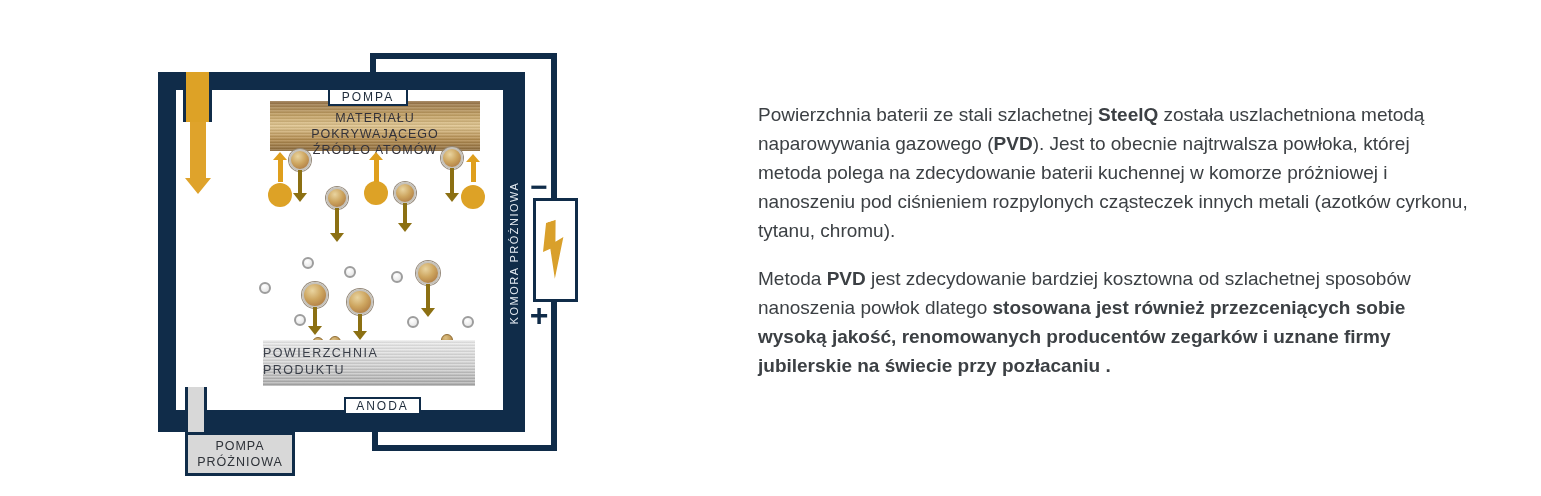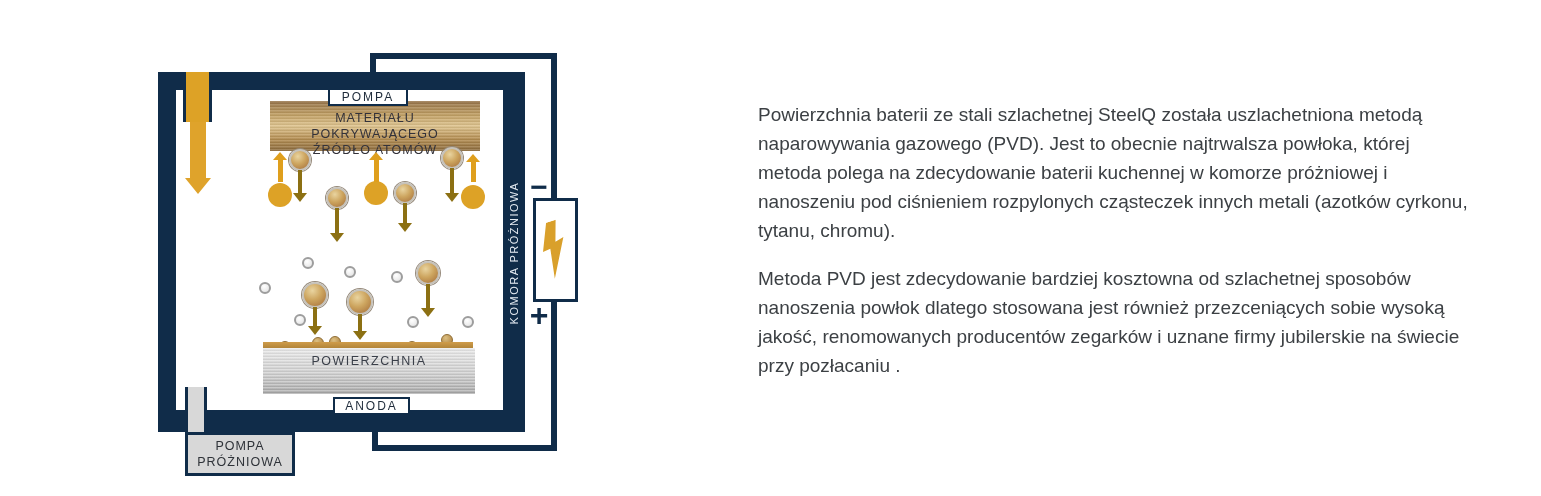--- a/index.html
+++ b/index.html
@@ -36,21 +36,21 @@
   .gas-pipe-fill{position:absolute;left:28px;top:44px;width:23px;height:50px;background:#dda226;z-index:5;}
   .gas-pipe-edge{position:absolute;width:3px;top:47px;height:47px;background:#102c49;z-index:5;}
   .gp-l{left:25px;} .gp-r{left:51px;}
   .gas-shaft{position:absolute;left:32px;top:94px;width:16px;height:58px;background:#dfa32b;z-index:3;}
   .gas-head{position:absolute;left:27px;top:150px;width:0;height:0;z-index:3;
             border-left:13px solid transparent;border-right:13px solid transparent;border-top:16px solid #dfa32b;}
 
   .label-box{position:absolute;background:#ffffff;border:2px solid #102c49;box-sizing:border-box;
              text-align:center;color:#1e2b3a;font-size:12px;letter-spacing:2px;z-index:6;}
   .katoda{left:170px;top:60px;width:80px;height:18px;line-height:14px;}
-  .anoda{left:175px;top:369px;width:77px;height:18px;line-height:14px;}
+  .anoda{left:186px;top:369px;width:77px;height:18px;line-height:14px;}
 
   .source-bar{position:absolute;left:112px;top:73px;width:210px;height:50px;z-index:3;
       background:
         repeating-linear-gradient(180deg, rgba(255,255,255,.14) 0 1px, rgba(0,0,0,.07) 2px 3px),
         linear-gradient(180deg,#97744a 0%,#c3a164 28%,#e0c58f 50%,#b68f52 76%,#8d6c3e 100%);
       text-align:center;color:#33323a;font-size:12.5px;letter-spacing:1px;line-height:16px;padding-top:9px;
       box-sizing:border-box;}
 
   .particles{position:absolute;left:0;top:0;width:430px;height:462px;z-index:3;}
   .pt{position:absolute;border-radius:50%;box-sizing:border-box;}
@@ -61,39 +61,39 @@
   .dep-c{background:radial-gradient(circle at 38% 30%,#dcc083 0%,#b98e4b 70%,#a87c3c 100%);border:1px solid #8f6d35;}
   .dshaft{position:absolute;width:4px;background:#8c7013;}
   .dhead{position:absolute;width:0;height:0;border-left:7px solid transparent;border-right:7px solid transparent;
          border-top:9px solid #8c7013;}
   .ushaft{position:absolute;width:5px;background:#df9f1d;}
   .uhead{position:absolute;width:0;height:0;border-left:7px solid transparent;border-right:7px solid transparent;
          border-bottom:8px solid #df9f1d;}
 
   .gold-strip{position:absolute;left:105px;top:314px;width:210px;height:10px;z-index:4;
               background:linear-gradient(180deg,#cf9c4a,#9f762e);}
-  .product-box{position:absolute;left:105px;top:320px;width:212px;height:46px;z-index:4;box-sizing:border-box;
+  .product-box{position:absolute;left:105px;top:312px;width:212px;height:46px;z-index:4;box-sizing:border-box;
       background:
         repeating-linear-gradient(180deg, rgba(255,255,255,.30) 0 1px, rgba(0,0,0,.06) 2px 3px),
         linear-gradient(180deg,#e9e9e9 0%,#cfcfcf 55%,#a6a6a6 100%);
-      text-align:center;color:#3a3f49;font-size:12.5px;letter-spacing:1.5px;line-height:17px;padding-top:5px;}
+      color:#3a3f49;font-size:12.5px;letter-spacing:1.5px;line-height:17px;padding-top:5px;}
 
   .pump-pipe-fill{position:absolute;left:30px;top:359px;width:19px;height:48px;background:#d8d8d8;z-index:5;}
   .pump-pipe-edge{position:absolute;width:3px;top:359px;height:45px;background:#102c49;z-index:5;}
   .pp-l{left:27px;} .pp-r{left:46px;}
   .pump-box{position:absolute;left:27px;top:404px;width:110px;height:44px;box-sizing:border-box;
             background:#d8d8d8;border:3px solid #102c49;z-index:6;text-align:center;color:#2e3238;
             font-size:12.5px;letter-spacing:1px;line-height:16px;padding-top:3px;}
 
   
   .article{position:absolute;left:758px;top:100px;width:710px;color:#3c4044;
            font-size:19px;line-height:29px;}
   .article h1{margin:0 0 16px 0;font-size:19.5px;line-height:24px;font-weight:bold;color:#35383c;}
   .article p{margin:0 0 19px 0;}
-  .article b{font-weight:normal;}
+  .article b{font-weight:bold;}
 </style>
 </head>
 <body>
 
 <div class="canvas">
 
   <div class="diagram">
 
     <div class="wire w-top-stub"></div>
     <div class="wire w-top-h"></div>
@@ -166,20 +166,21 @@
         <div class="ushaft" style="left: 120px; top: 131px; height: 23px;"></div>
         <div class="uhead" style="left: 211px; top: 124px;"></div>
         <div class="ushaft" style="left: 216px; top: 131px; height: 23px;"></div>
         <div class="uhead" style="left: 308px; top: 126px;"></div>
         <div class="ushaft" style="left: 313px; top: 133px; height: 21px;"></div>
       </div>
 
     <div class="gold-strip"></div>
     <div class="product-box">
       <div>POWIERZCHNIA</div>
+      <div>PRODUKTU</div>
     </div>
     <div class="label-box anoda">ANODA</div>
 
     <div class="pump-pipe-fill"></div>
     <div class="pump-pipe-edge pp-l"></div>
     <div class="pump-pipe-edge pp-r"></div>
     <div class="pump-box">
       <div>POMPA</div>
       <div>PRÓŻNIOWA</div>
     </div>

